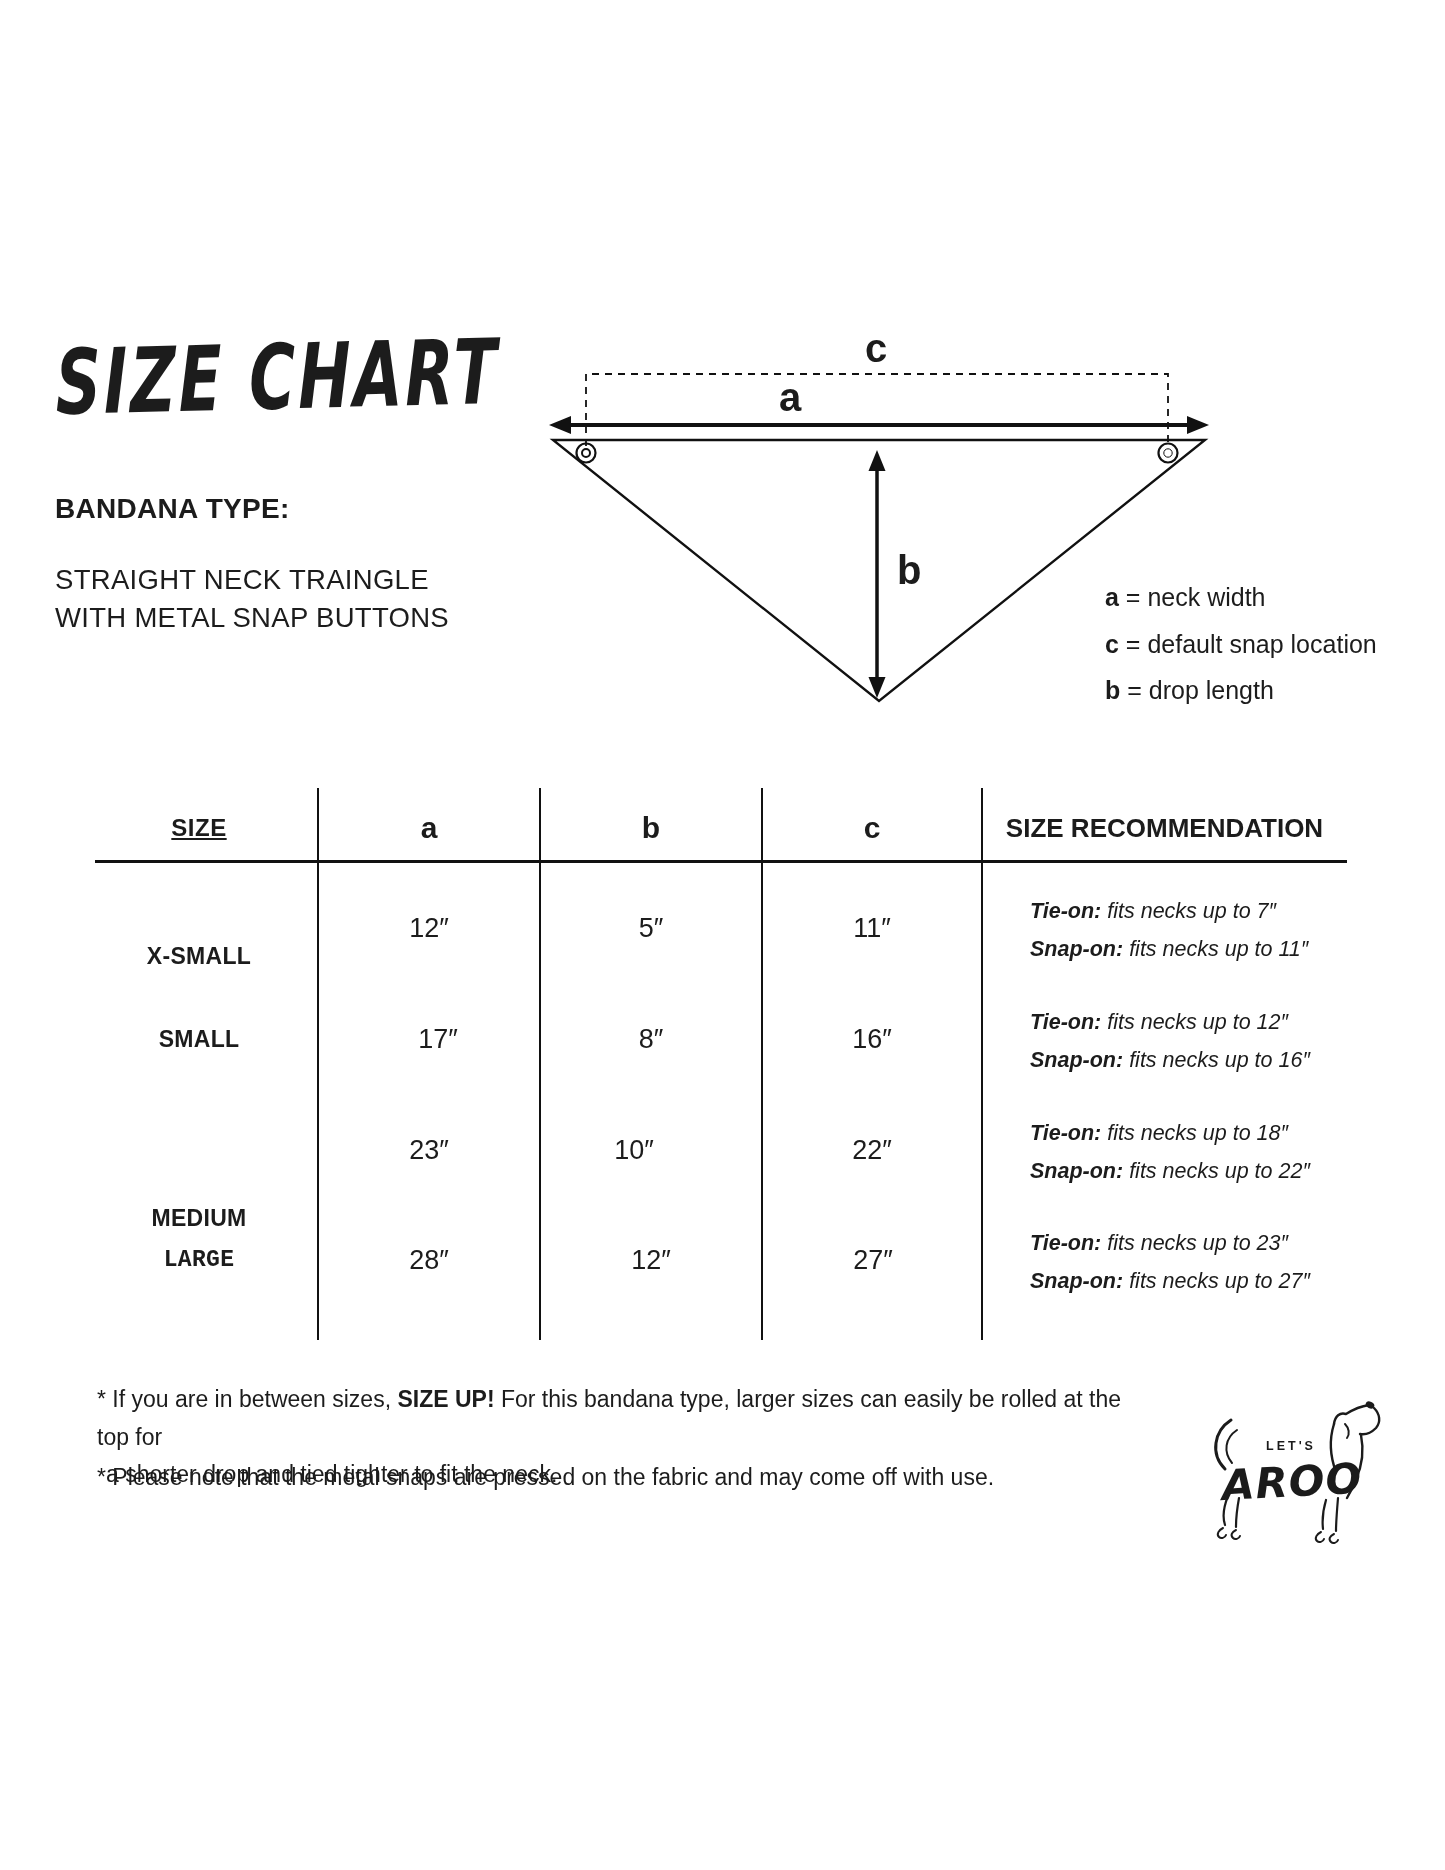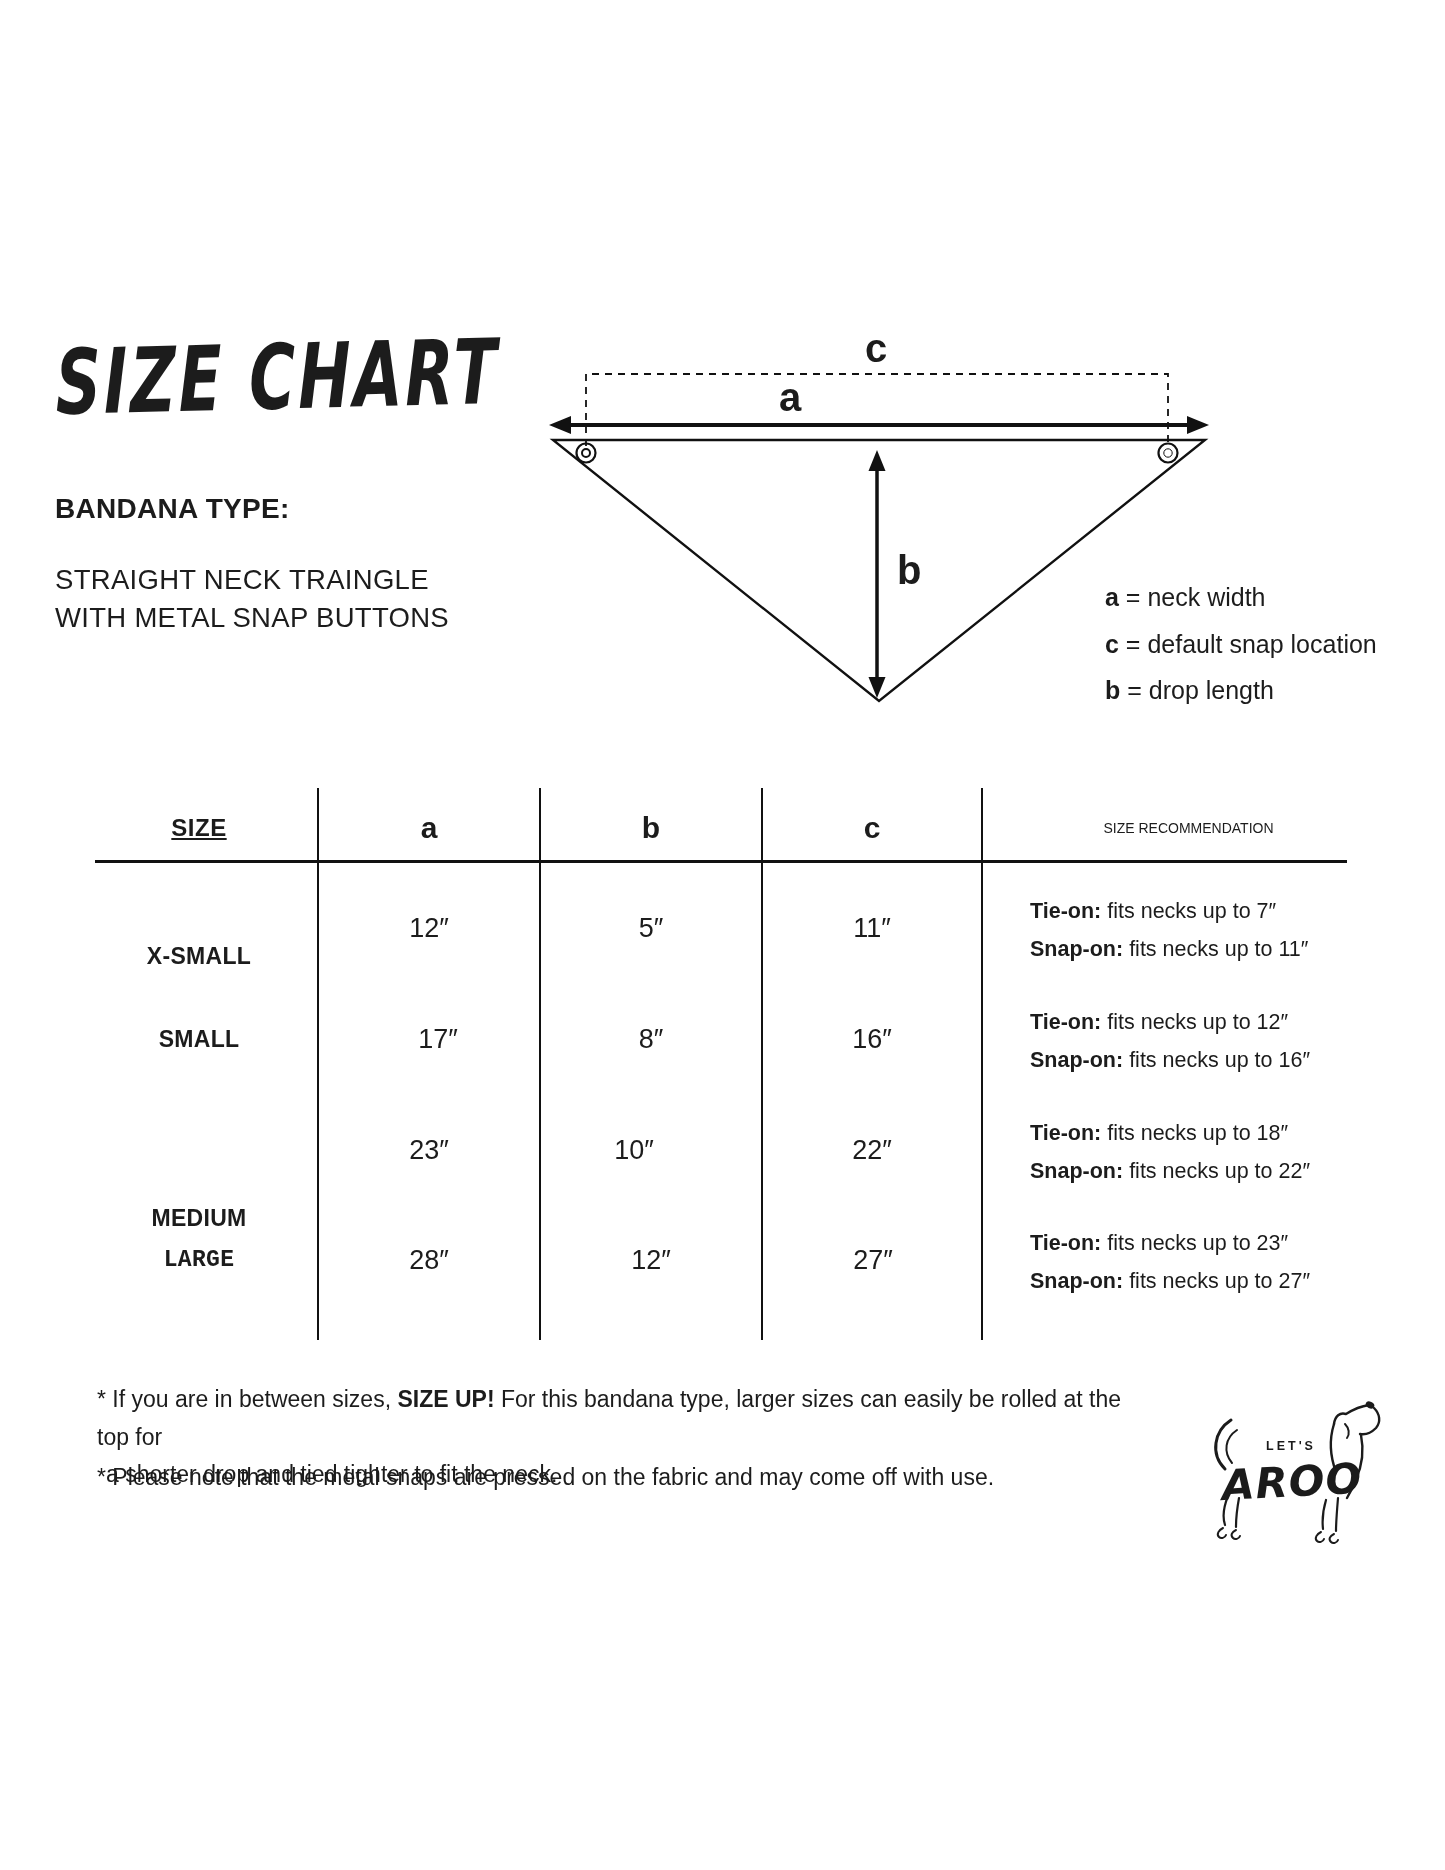--- a/index.html
+++ b/index.html
@@ -32,24 +32,24 @@
   .legend b { font-weight:700; }
 
   
   .line-v { position:absolute; width:2px; background:#111; top:788px; height:552px; }
   .line-h { position:absolute; height:2.5px; background:#111; left:95px; top:860px; width:1252px; }
 
   
   .cell { position:absolute; height:60px; display:flex; align-items:center; justify-content:center; }
   .th-size { font-size:24px; font-weight:700; letter-spacing:.5px; }
   .th-abc  { font-size:30px; font-weight:600; }
-  .th-rec  { font-size:14px; font-weight:400;margin-left:24px; }
+  .th-rec  { font-size:26px; font-weight:700; }
   .c-size  { font-size:23px; font-weight:600; letter-spacing:.3px; }
   .c-val   { font-size:27px; }
-  .rec { position:absolute; left:1030px; width:340px; font-size:21.5px; line-height:38px; }
+  .rec { position:absolute; left:1030px; width:340px; font-size:21.5px; line-height:38px;font-style:italic; }
   .rec b { font-weight:700; }
 
   
   .fn { position:absolute; left:97px; margin:0; font-size:23px; line-height:37.5px; width:1040px; }
   .fn b { font-weight:700; }
   .fn .indent { margin-left:9px; }
 
   
   .logo { position:absolute; left:1168px; top:1384px; width:240px; height:178px; }
   .logo svg path, .logo svg line { stroke:#1b1b1b; fill:none; stroke-linecap:round; }

